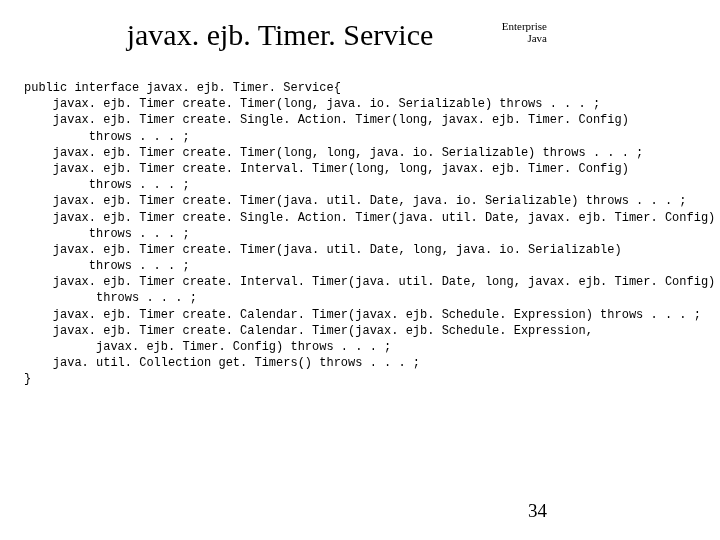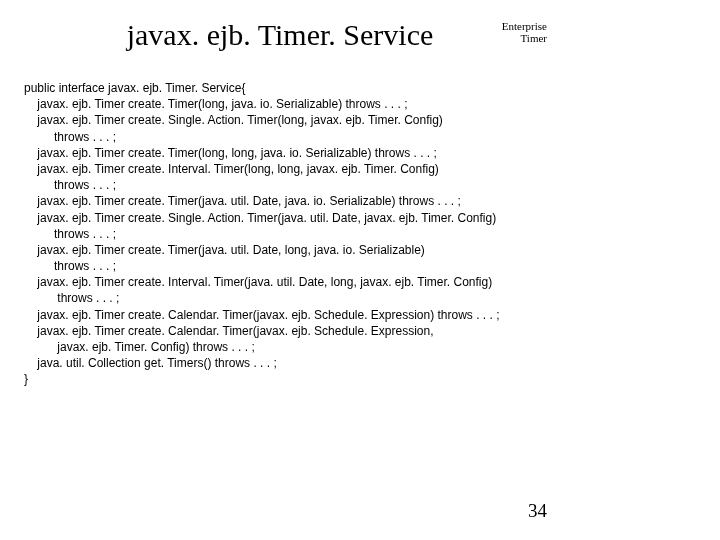--- a/index.html
+++ b/index.html
@@ -35,42 +35,42 @@
     text-align: right;
     font-size: 11px;
     line-height: 1.1;
     margin-left: 25px;
   }
   .codeblock {
     position: absolute;
     top: 80px;
     left: 24px;
     right: 12px;
-    font-family: Liberation Sans, sans-serif;
+    font-family: Liberation Mono, monospace;
     font-size: 12px;
     line-height: 1.35;
     white-space: pre;
   }
   .pagenum {
     position: absolute;
     bottom: 18px;
     right: 30px;
     font-size: 19px;
   }
 </style>
 </head>
 <body>
 
 <div class="slide">
 
   <div class="title">javax. ejb. Timer. Service</div>
 
   <div class="corner">
     <div>Enterprise</div>
-    <div>Timer</div>
+    <div>Java</div>
   </div>
 
   <div class="codeblock">public interface javax. ejb. Timer. Service{
     javax. ejb. Timer create. Timer(long, java. io. Serializable) throws . . . ;
     javax. ejb. Timer create. Single. Action. Timer(long, javax. ejb. Timer. Config)
          throws . . . ;
     javax. ejb. Timer create. Timer(long, long, java. io. Serializable) throws . . . ;
     javax. ejb. Timer create. Interval. Timer(long, long, javax. ejb. Timer. Config)
          throws . . . ;
     javax. ejb. Timer create. Timer(java. util. Date, java. io. Serializable) throws . . . ;

